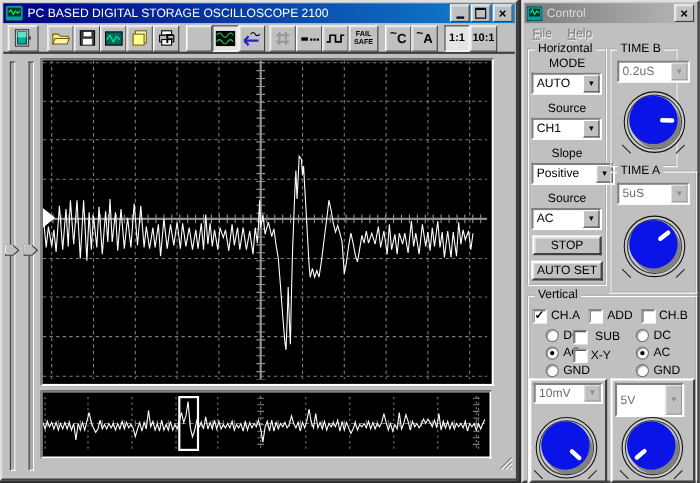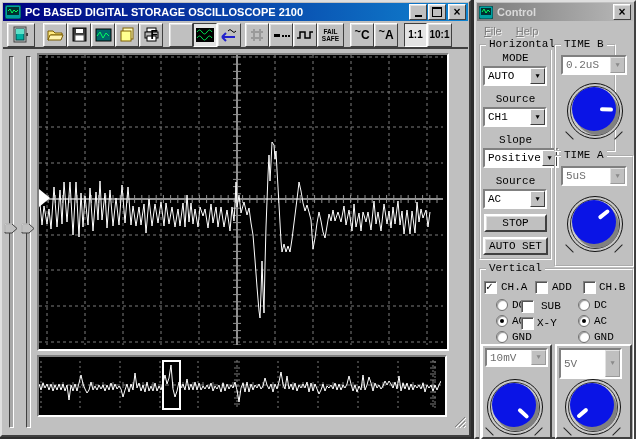--- a/index.html
+++ b/index.html
@@ -5,21 +5,21 @@
   html,body{margin:0;padding:0;background:#2e2e2e;width:636px;height:439px;overflow:hidden;
     font-family:"Liberation Sans", sans-serif;-webkit-font-smoothing:none;}
   .screen{position:relative;width:636px;height:439px;}
   .win{position:absolute;background:#c0c0c0;border:2px solid;border-color:#dfdfdf #404040 #404040 #dfdfdf;box-sizing:border-box;}
   #main-win{left:0;top:0;width:471px;height:437px;}
   #ctrl-win{left:474px;top:0;width:162px;height:439px;}
   .titlebar{position:absolute;left:1px;top:1px;right:1px;height:18px;display:flex;align-items:center;
     padding:0 2px;box-sizing:border-box;}
   .titlebar.active{background:linear-gradient(90deg,#000080,#1084d0);}
   .titlebar.inactive{background:linear-gradient(90deg,#7b7b7b,#b9b9b9);}
-  .title-text{color:#fff;font-size:11px;font-weight:bold;margin-left:4px;white-space:nowrap;flex:1;}
+  .title-text{color:#fff;font-size:11px;font-weight:normal;margin-left:4px;white-space:nowrap;flex:1;}
   .titlebar.inactive .title-text{color:#d9d9d9;}
   .capbtns{display:flex;gap:0;}
   .cap{width:16px;height:14px;background:#c0c0c0;border:1px solid;border-color:#fff #404040 #404040 #fff;
     box-shadow:inset 1px 1px 0 #dfdfdf;display:flex;align-items:center;justify-content:center;
     font-size:11px;font-weight:bold;color:#000;margin-left:1px;}
   .glyph-min{width:7px;height:2px;background:#000;margin-top:7px;}
   .glyph-max{width:8px;height:7px;border:1px solid #000;border-top-width:2px;}
   .glyph-x{font-size:12px;line-height:10px;}
   .toolbar{position:absolute;left:1px;top:20px;right:1px;height:27px;display:flex;align-items:center;
     border-bottom:2px solid #404040;box-sizing:border-box;}
@@ -40,21 +40,21 @@
   
   .scope-outer{position:absolute;border:2px solid;border-color:#808080 #fff #fff #808080;background:#000;}
   #scope-main-outer{left:35px;top:51px;width:408px;height:294px;}
   #scope-prev-outer{left:35px;top:353px;width:406px;height:58px;}
   .scope-outer svg{display:block;}
   .grip{position:absolute;right:3px;bottom:3px;}
   
   .menubar{position:absolute;left:1px;top:20px;right:1px;height:17px;display:flex;align-items:center;gap:14px;padding-left:7px;}
   .menu-item{font-size:11px;color:#7d7d7d;text-shadow:1px 1px 0 #f0f0f0;display:inline-block;}
   .menu-item::first-letter{text-decoration:underline;}
-  .grp{position:absolute;border:2px groove #ffffff;box-sizing:border-box;font-family:Liberation Mono, monospace;}
+  .grp{position:absolute;border:2px groove #ffffff;box-sizing:border-box;}
   .grp-cap{position:absolute;top:-8px;left:5px;background:#c0c0c0;padding:0 3px;font-size:11px;color:#000;white-space:nowrap;}
   #grp-horizontal{left:3px;top:42px;width:73px;height:216px;}
   #grp-timeb{left:78px;top:42px;width:62px;height:108px;}
   #grp-timea{left:78px;top:153px;width:80px;height:112px;}
   #grp-vertical{left:3px;top:266px;width:155px;height:173px;}
   .g-cap{position:absolute;width:100%;text-align:center;font-size:11px;color:#000;}
   
   .combo{position:absolute;height:20px;background:#fff;border:2px solid;border-color:#808080 #fff #fff #808080;
     box-sizing:border-box;display:flex;align-items:center;}
   .combo-val{flex:1;font-size:11px;color:#000;padding-left:3px;white-space:nowrap;overflow:hidden;}

